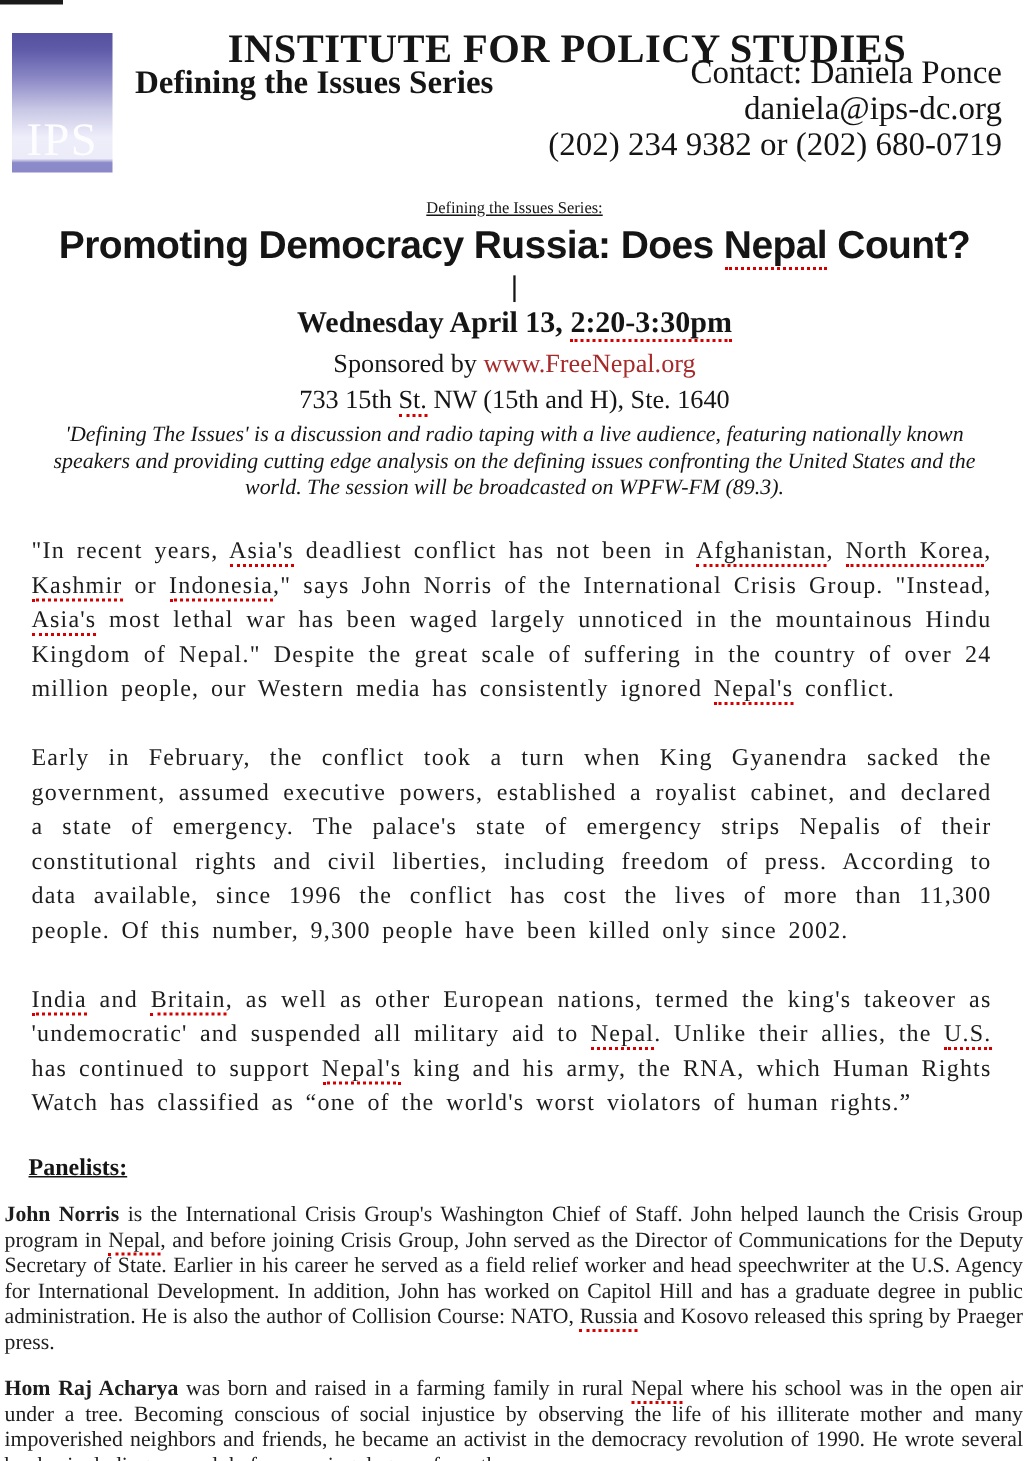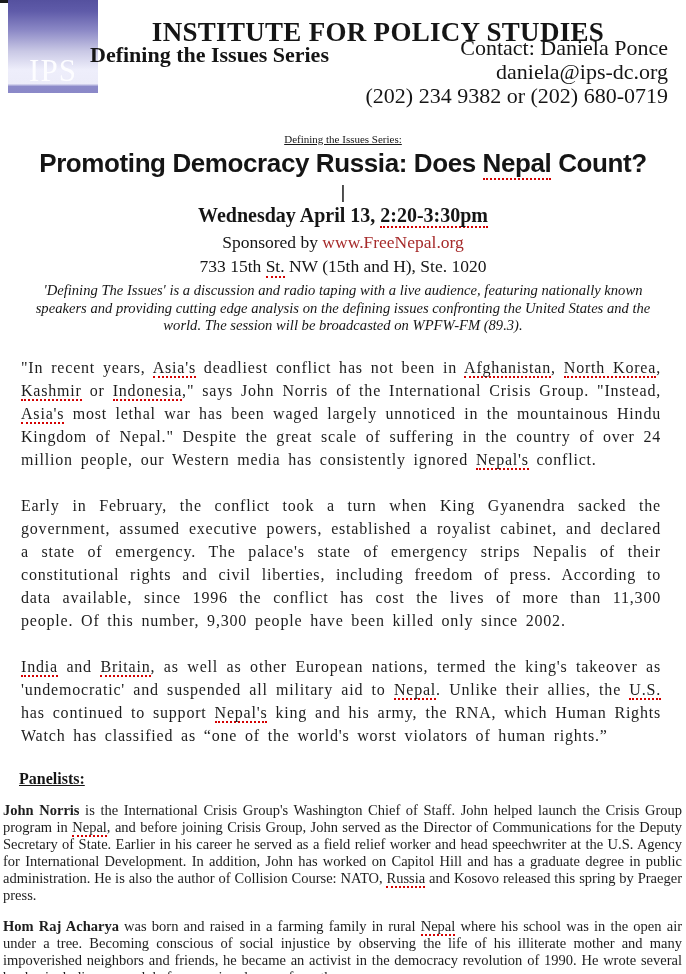--- a/index.html
+++ b/index.html
@@ -6,21 +6,21 @@
   body{
     width:686px;height:974px;background:#ffffff;color:#151515;
     font-family:"Liberation Serif", serif;
     -webkit-font-smoothing:antialiased;position:relative;overflow:hidden;
   }
   .artifact{position:absolute;left:0;top:0;width:42px;height:3px;background:#1a1a1a;}
 
   
   .header{position:relative;height:113px;}
   .logo{
-    position:absolute;left:8px;top:0;width:90px;height:93px;
+    position:absolute;left:8px;top:22px;width:67px;height:93px;
     background:linear-gradient(180deg,#55519f 0%,#5f5ba9 12%,#8a87c5 32%,
                #c9c8e5 55%,#eeeefb 75%,#ececf9 90%,#8c8ac9 93%,#8a88c8 100%);
     display:flex;align-items:flex-end;justify-content:center;
   }
   .logo-text{color:#fdfdff;font-size:31px;line-height:1;padding-bottom:7px;letter-spacing:1px;}
   .org-title{
     margin:0;padding:17px 0 0 70px;text-align:center;
     font-size:27px;font-weight:bold;letter-spacing:0.3px;white-space:nowrap;
   }
   .series-label{position:absolute;left:90px;top:42px;font-size:22px;font-weight:bold;}
@@ -73,21 +73,21 @@
     <div>(202) 234 9382 or (202) 680-0719</div>
   </div>
 </header>
 
 <section class="event">
   <div class="series-line">Defining the Issues Series:</div>
   <h2 class="event-title"><span>Promoting Democracy Russia: Does </span><span class="sp">Nepal</span><span> Count?</span></h2>
   <div class="pipe">|</div>
   <div class="datetime"><span>Wednesday April 13, </span><span class="sp">2:20-3:30pm</span></div>
   <div class="sponsored"><span>Sponsored by </span><span class="link">www.FreeNepal.org</span></div>
-  <div class="address"><span>733 15th </span><span class="sp">St.</span><span> NW (15th and H), Ste. 1020</span></div>
+  <div class="address"><span>733 15th </span><span class="sp">St.</span><span> NW (15th and H), Ste. 1640</span></div>
   <p class="about">'Defining The Issues' is a discussion and radio taping with a live audience, featuring nationally known speakers and providing cutting edge analysis on the defining issues confronting the United States and the world. The session will be broadcasted on WPFW-FM (89.3).</p>
 </section>
 
 <section class="body-text">
   <p class="bodyp"><span>"In recent years, </span><span class="sp">Asia's</span><span> deadliest conflict has not been in </span><span class="sp">Afghanistan</span><span>, </span><span class="sp">North Korea</span><span>, </span><span class="sp">Kashmir</span><span> or </span><span class="sp">Indonesia</span><span>," says John Norris of the International Crisis Group. "Instead, </span><span class="sp">Asia's</span><span> most lethal war has been waged largely unnoticed in the mountainous Hindu Kingdom of Nepal." Despite the great scale of suffering in the country of over 24 million people, our Western media has consistently ignored </span><span class="sp">Nepal's</span><span> conflict.</span></p>
   <p class="bodyp"><span>Early in February, the conflict took a turn when King Gyanendra sacked the government, assumed executive powers, established a royalist cabinet, and declared a state of emergency. The palace's state of emergency strips Nepalis of their constitutional rights and civil liberties, including freedom of press. According to data available, since 1996 the conflict has cost the lives of more than 11,300 people. Of this number, 9,300 people have been killed only since 2002.</span></p>
   <p class="bodyp"><span class="sp">India</span><span> and </span><span class="sp">Britain</span><span>, as well as other European nations, termed the king's takeover as 'undemocratic' and suspended all military aid to </span><span class="sp">Nepal</span><span>. Unlike their allies, the </span><span class="sp">U.S.</span><span> has continued to support </span><span class="sp">Nepal's</span><span> king and his army, the RNA, which Human Rights Watch has classified as “one of the world's worst violators of human rights.”</span></p>
 </section>
 
 <section class="panelists">

